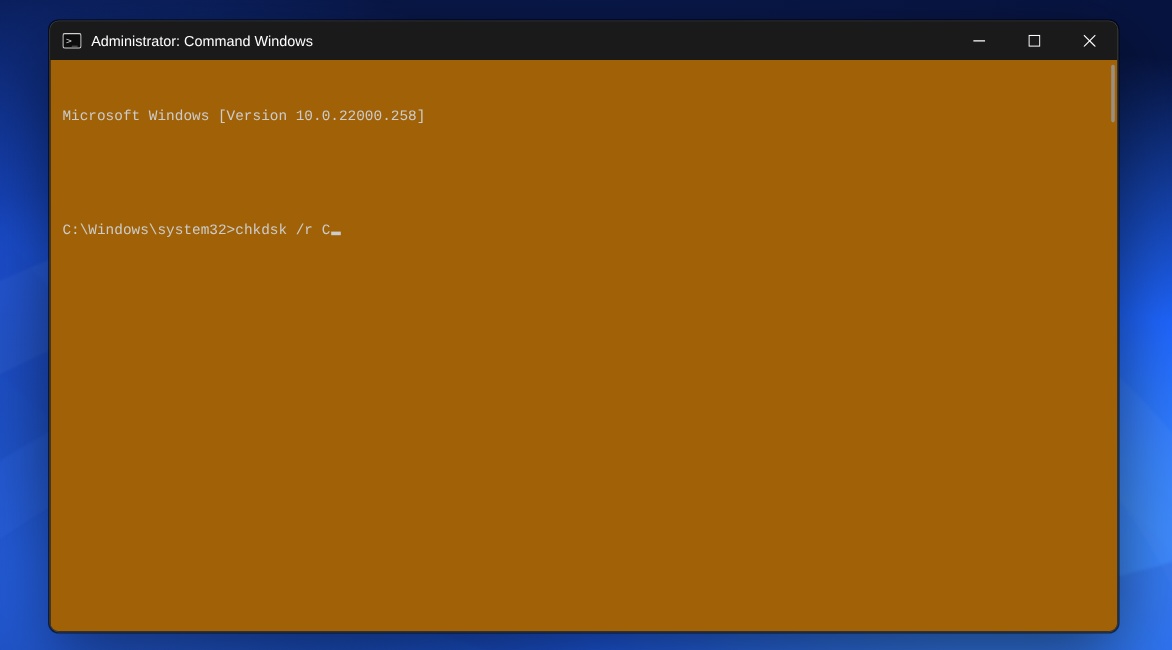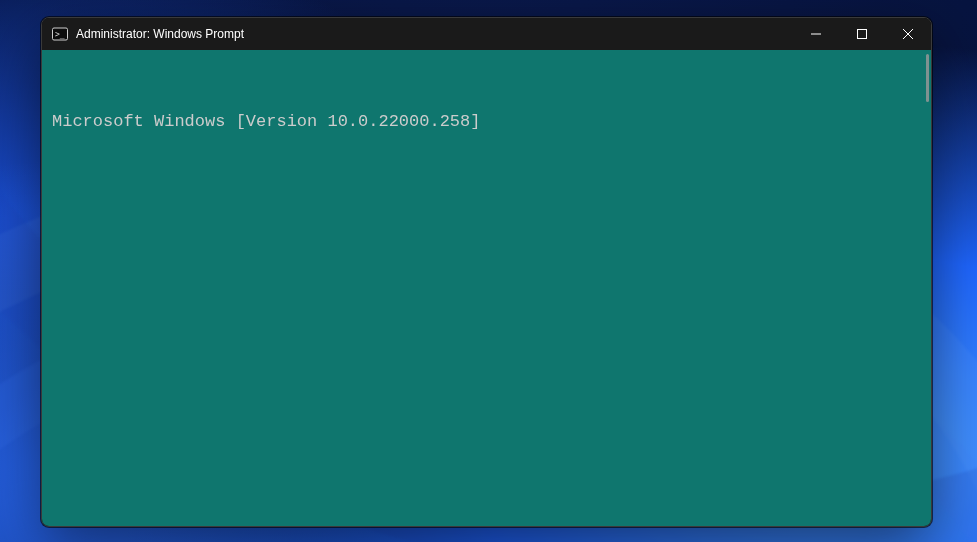--- a/index.html
+++ b/index.html
@@ -82,26 +82,26 @@
     .win-controls { display: flex; height: 100%; }
     .win-btn {
       width: 46px; height: 32px;
       display: flex; align-items: center; justify-content: center;
       color: #ffffff;
     }
 
     .terminal {
       flex: 1;
       position: relative;
-      padding: 24px 10px 10px 10px;
+      padding: 0 10px 10px 10px;
       font-family: Consolas, "Courier New", monospace;
-      font-size: 17px;
+      font-size: 12px;
       line-height: 19px;
       color: #cccccc;
-      background: #0f766e;
+      background: #a16207;
       white-space: pre;
       overflow: hidden;
     }
     .terminal .line { white-space: pre; }
     .prompt-line { white-space: pre; }
     .cursor {
       display: inline-block;
       width: 8px; height: 3px;
       background: #cccccc;
       vertical-align: -1px;
@@ -129,21 +129,21 @@
 </div>
 
 <div class="window">
   <div class="titlebar">
     <span class="app-icon">
       <svg width="16" height="16" viewBox="0 0 16 16" aria-hidden="true">
         <rect x="0.5" y="2" width="15" height="12" rx="1.5" fill="#0c0c0c" stroke="#cfcfcf" stroke-width="1"></rect>
         <text x="3" y="11" font-size="8" fill="#cfcfcf" font-family="Consolas, monospace">&gt;_</text>
       </svg>
     </span>
-    <span class="title">Administrator: Windows Prompt</span>
+    <span class="title">Administrator: Command Windows</span>
     <span class="spacer"></span>
     <div class="win-controls">
       <div class="win-btn">
         <svg width="10" height="10" viewBox="0 0 10 10">
             <line x1="0" y1="5" x2="10" y2="5" stroke="#ffffff" stroke-width="1"></line>
           </svg>
       </div>
       <div class="win-btn">
         <svg width="10" height="10" viewBox="0 0 10 10">
             <rect x="0.5" y="0.5" width="9" height="9" fill="none" stroke="#ffffff" stroke-width="1"></rect>
@@ -154,15 +154,16 @@
             <line x1="0" y1="0" x2="10" y2="10" stroke="#ffffff" stroke-width="1"></line>
             <line x1="10" y1="0" x2="0" y2="10" stroke="#ffffff" stroke-width="1"></line>
           </svg>
       </div>
     </div>
   </div>
 
   <div class="terminal">
     <div class="line">Microsoft Windows [Version 10.0.22000.258]</div>
     <div class="line"></div>
+    <div class="prompt-line"><span>C:\Windows\system32&gt;</span><span>chkdsk /r C</span><span class="cursor"></span></div>
     <div class="scrollbar"></div>
   </div>
 </div>
 
 </body></html>

